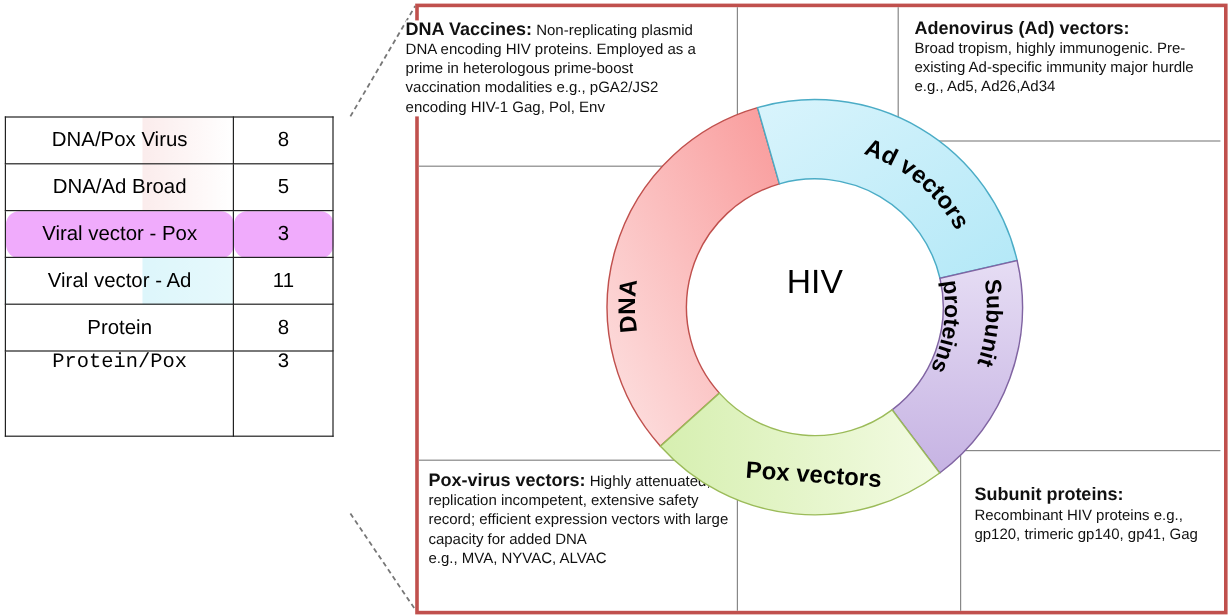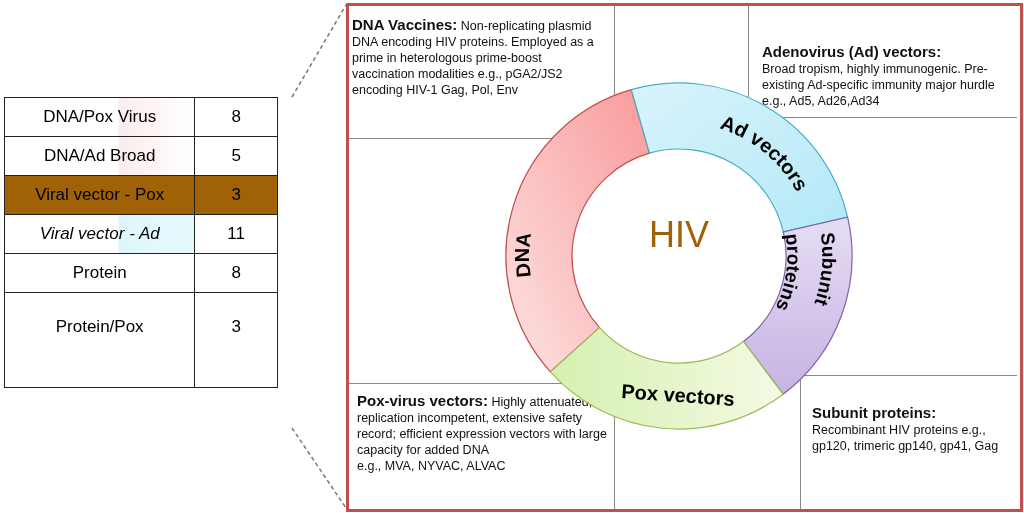--- a/index.html
+++ b/index.html
@@ -6,34 +6,34 @@
   body { width:1024px; height:513px; position:relative; overflow:hidden; font-family:"Liberation Sans", sans-serif; color:#000; }
   .abs { position:absolute; }
   
   .tbl { position:absolute; left:4px; top:97px; width:274px; border-collapse:collapse; }
   .tbl td, .tbl th { border:1.5px solid #222; text-align:center; padding:0; font-size:17px; }
   .tbl th { font-weight:bold; font-size:17px; vertical-align:middle; }
   .tbl .c1 { width:190px; }
   .tbl .c2 { width:82px; }
   .tbl tr.h th { height:70px; }
   .tbl td { height:38px; }
-  .tbl tr.last td { height:70px; vertical-align:top; padding-top:24px; }
+  .tbl tr.last td { height:70px; vertical-align:top; padding-top:0;font-family:Liberation Mono, monospace; }
   .r-red .c1 { background:linear-gradient(to right, #f00000 0%, #f00000 62%, #ffffff 62%); }
   .r-red .c2 { background:#f00000; }
-  .r-green td { background:#a16207; }
+  .r-green td { background:#f0abfc;border-radius:11px; }
   .r-pinkfade .c1 { background:linear-gradient(to right, #fff 0%, #fff 60%, #fbecec 60%, #fff 100%); }
-  .r-bluefade .c1 { background:linear-gradient(to right, #fff 0%, #fff 60%, #ddf6fb 60%, #e6f9fc 100%);font-style:italic; }
+  .r-bluefade .c1 { background:linear-gradient(to right, #fff 0%, #fff 60%, #ddf6fb 60%, #e6f9fc 100%); }
   
   .panel { position:absolute; left:346px; top:3px; width:671px; height:503px; border:3px solid #c0504d; box-sizing:content-box; }
   .gline-v { position:absolute; width:0; border-left:1.5px solid #888; }
   .gline-h { position:absolute; height:0; border-top:1.5px solid #888; }
   .box { position:absolute; background:#fff; font-size:12.5px; line-height:16px; color:#111; }
   .box b { font-size:15px; }
   .ring { position:absolute; left:0; top:0; }
-  .hiv { position:absolute; left:579px; top:214px; width:200px; text-align:center; color:#a16207; font-size:36px; line-height:42px; }
+  .hiv { position:absolute; left:579px; top:214px; width:200px; text-align:center; color:#000000; font-size:28px; line-height:42px; }
 </style>
 </head>
 <body>
 
 <table class="tbl">
   <tbody>
   <tr class="r-pinkfade">
     <td class="c1">DNA/Pox Virus</td>
     <td class="c2">8</td>
   </tr>
@@ -68,25 +68,25 @@
 <div class="panel"></div>
 
 <div class="gline-v" style="left:614px; top:6px; height:503px;"></div>
 <div class="gline-v" style="left:748px; top:6px; height:110px;"></div>
 <div class="gline-v" style="left:800px; top:375px; height:134px;"></div>
 <div class="gline-h" style="left:349px; top:138px; width:266px;"></div>
 <div class="gline-h" style="left:748px; top:117px; width:269px;"></div>
 <div class="gline-h" style="left:349px; top:383px; width:266px;"></div>
 <div class="gline-h" style="left:800px; top:375px; width:217px;"></div>
 
-<div class="box" style="left:352px; top:17px; width:255px;">
+<div class="box" style="left:338px; top:17px; width:255px;">
   <b>DNA Vaccines:</b>
   <span>Non-replicating plasmid DNA encoding HIV proteins. Employed as a prime in heterologous prime-boost vaccination modalities e.g., pGA2/JS2 encoding HIV-1 Gag, Pol, Env</span>
 </div>
-<div class="box" style="left:762px; top:44px; width:250px;">
+<div class="box" style="left:762px; top:16px; width:250px;">
   <b>Adenovirus (Ad) vectors:</b><br>
   <span>Broad tropism, highly immunogenic. Pre-existing Ad-specific immunity major hurdle e.g., Ad5, Ad26,Ad34</span>
 </div>
 <div class="box" style="left:357px; top:393px; width:255px;">
   <b>Pox-virus vectors:</b>
   <span>Highly attenuated, replication incompetent, extensive safety record; efficient expression vectors with large capacity for added DNA</span><br>
   <span>e.g., MVA, NYVAC, ALVAC</span>
 </div>
 <div class="box" style="left:812px; top:405px; width:200px;">
   <b>Subunit proteins:</b><br>

